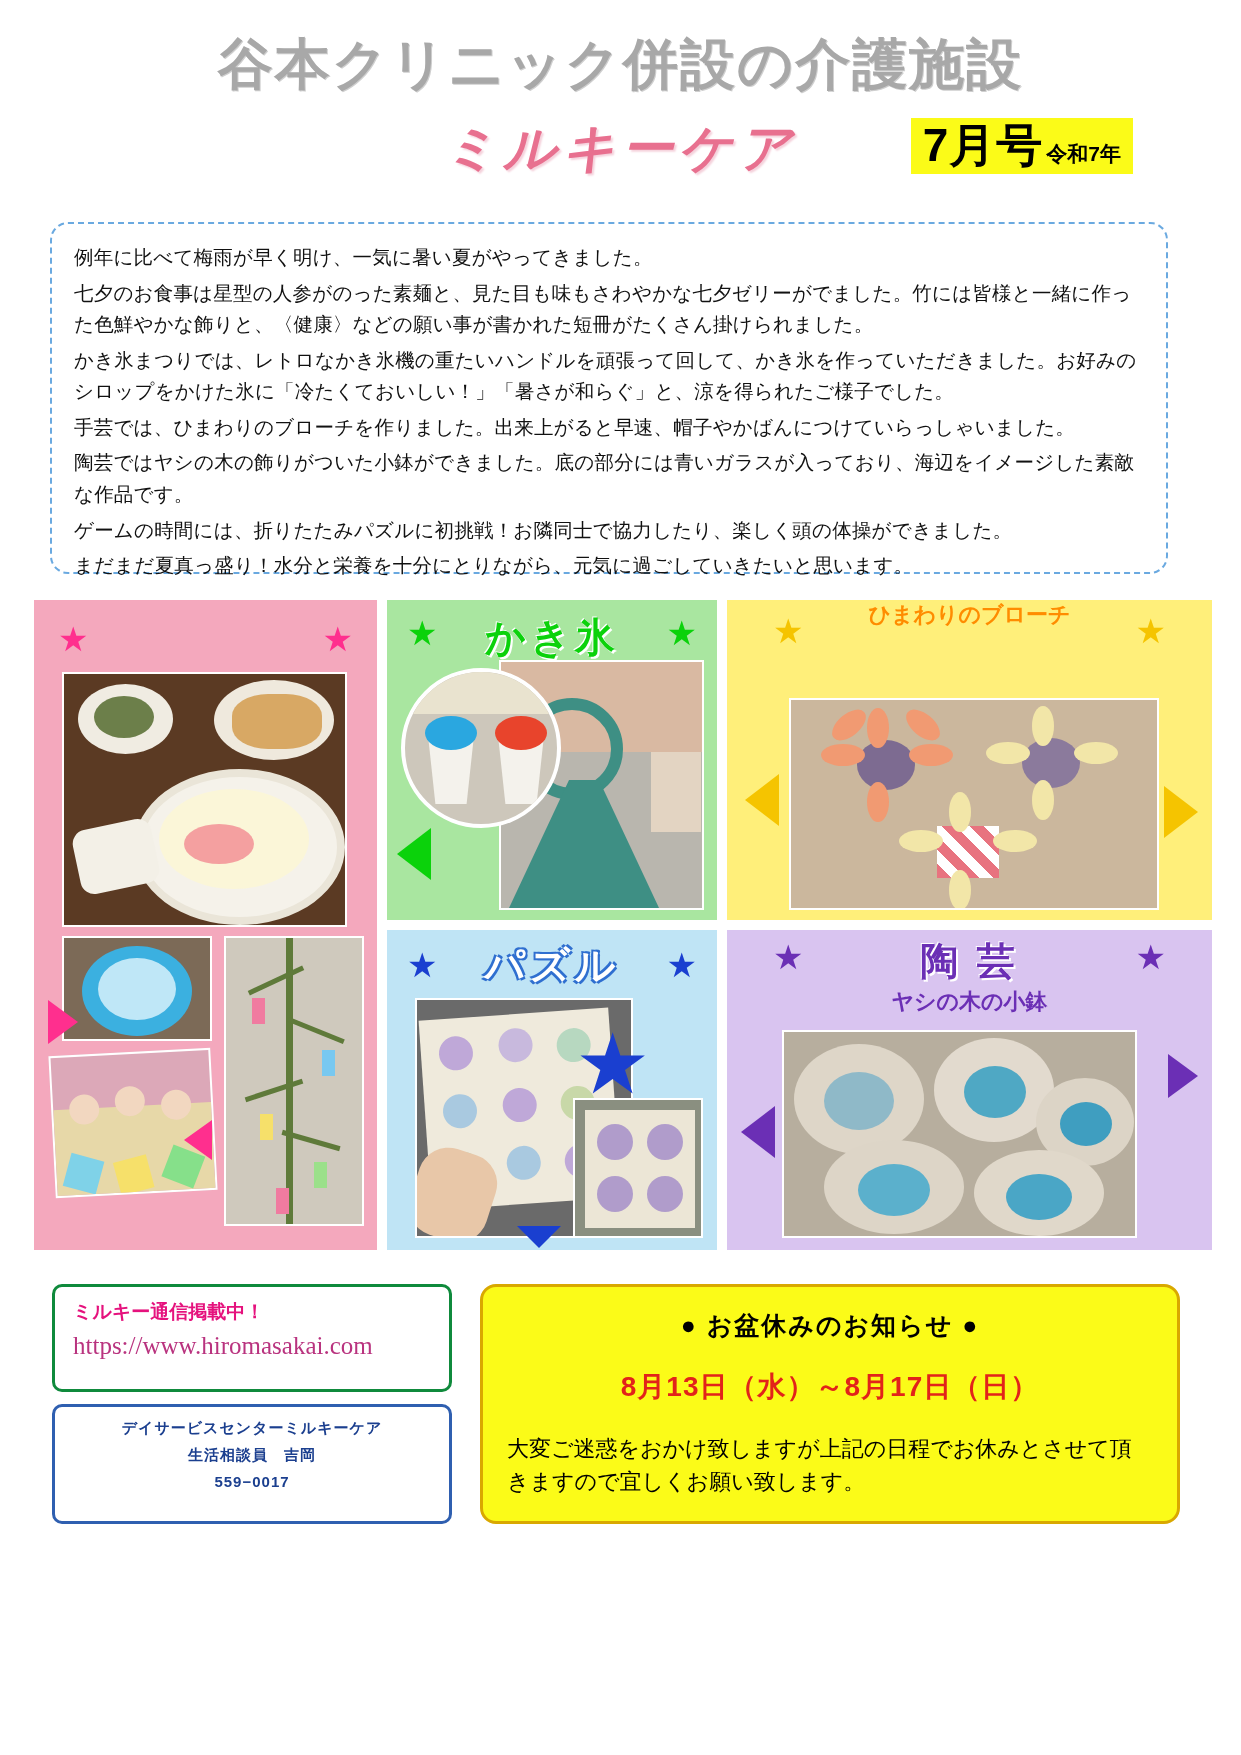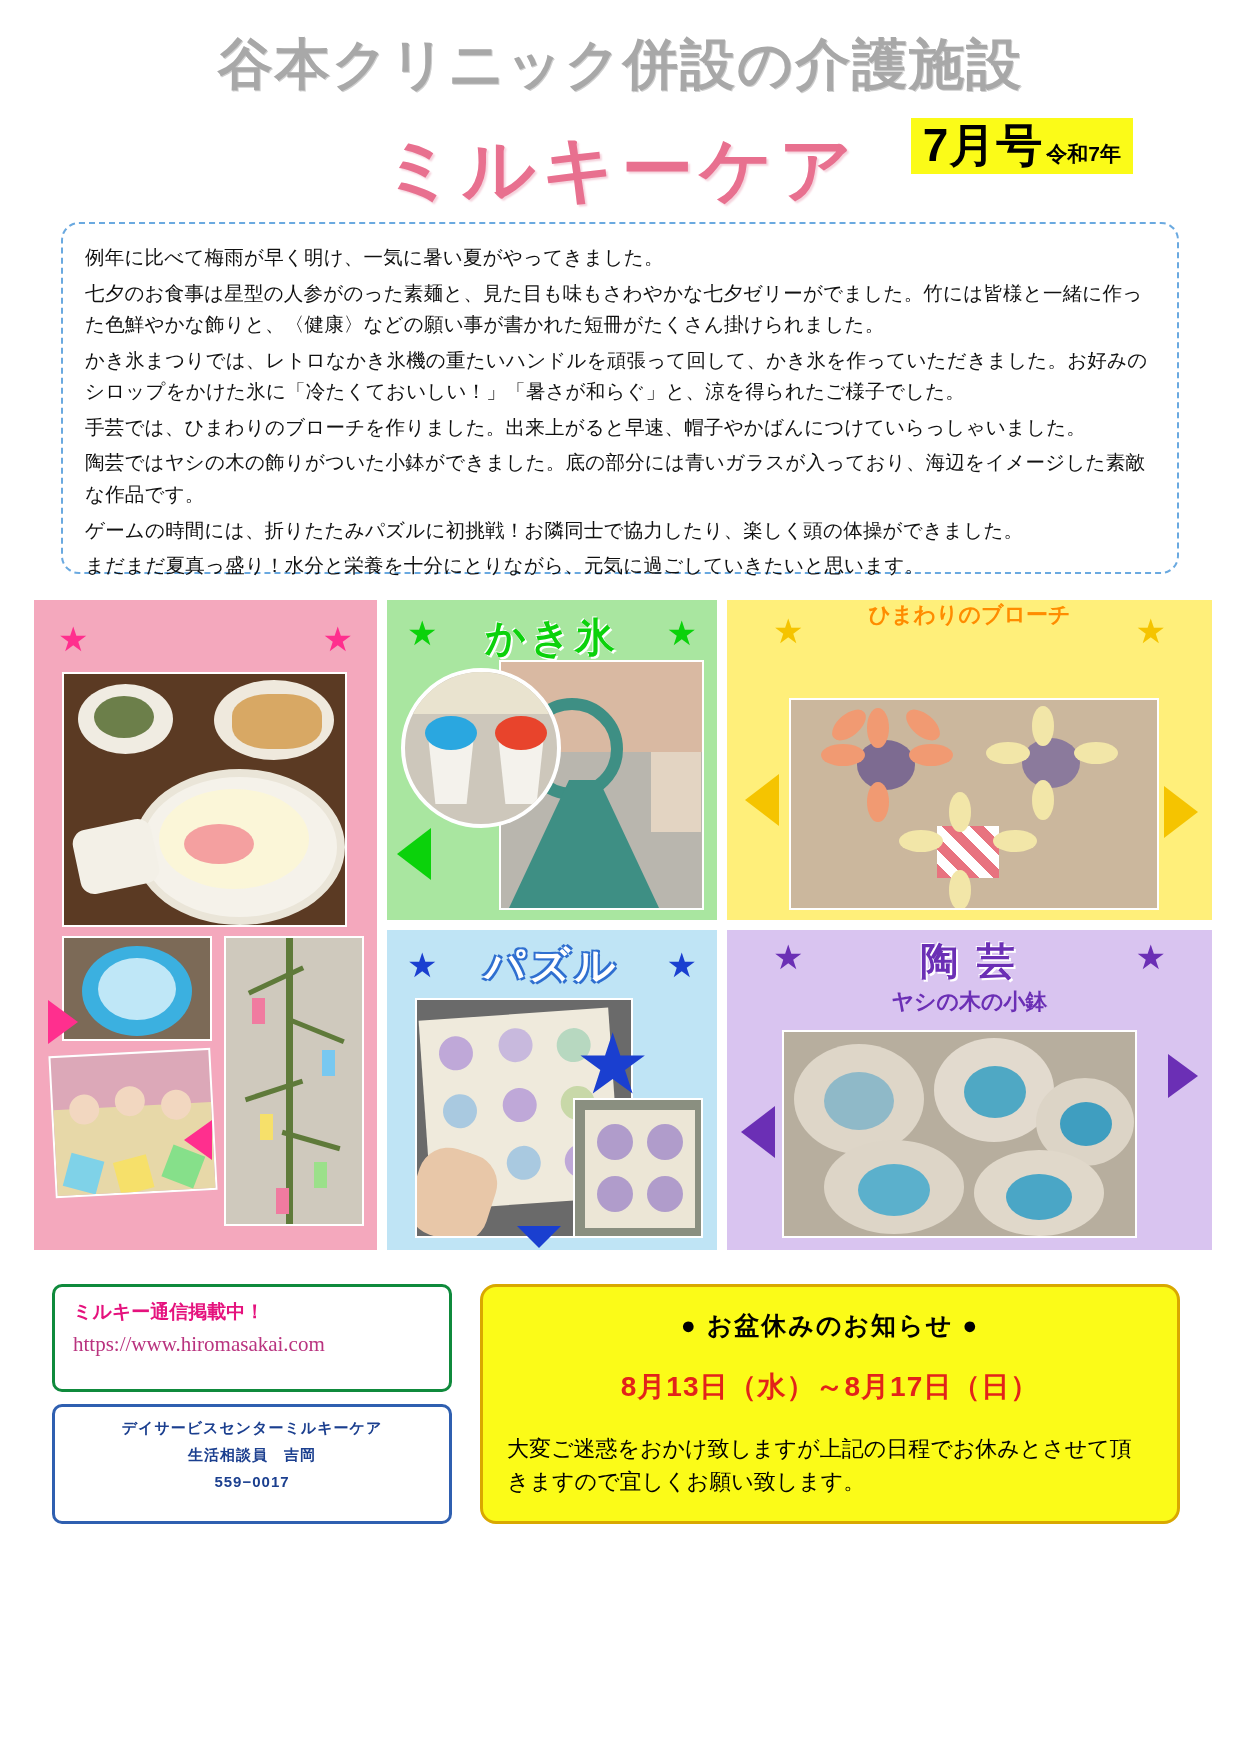--- a/index.html
+++ b/index.html
@@ -23,26 +23,27 @@
   }
   .header-sub {
     font-size: 55px;
     font-weight: bold;
     color: #a8a8a8;
     letter-spacing: 2px;
     padding-top: 28px;
     text-shadow: 1px 1px 0 #cfcfcf;
   }
   .header-main {
-    font-size: 72px;
+    font-size: 52px;
     font-weight: bold;
     color: #e8708f;
     letter-spacing: 6px;
-    margin-top: 20px;
+    margin-top: 12px;
     text-shadow: 2px 2px 2px #f5d2dc;
+    font-style: italic;
   }
   .issue-box {
     position: absolute;
     right: 108px;
     top: 118px;
     background: #fbfb18;
     padding: 4px 12px 6px 12px;
     display: flex;
     align-items: flex-end;
     line-height: 1;
@@ -57,21 +58,21 @@
     font-size: 21px;
     font-weight: bold;
     color: #000;
     padding-bottom: 4px;
     margin-left: 3px;
   }
 
   
   .intro {
     position: absolute;
-    left: 61px;
+    left: 50px;
     top: 222px;
     width: 1118px;
     height: 352px;
     border: 2px dashed #6aa9e0;
     border-radius: 18px;
     box-sizing: border-box;
     padding: 18px 22px 10px 22px;
   }
   .intro p {
     margin: 0 0 4px 0;
@@ -193,21 +194,21 @@
     position: absolute;
     left: 52px; top: 1284px;
     width: 400px; height: 108px;
     border: 3px solid #0f8a3c;
     border-radius: 10px;
     box-sizing: border-box;
     padding: 12px 0 0 18px;
     background: #ffffff;
   }
   .hp-line { font-size: 19px; color: #e5127d; font-weight: bold; margin-bottom: 7px; }
-  .hp-url { font-size: 21px; color: #b9337f; font-family: "Liberation Serif", serif; }
+  .hp-url { font-size: 25px; color: #b9337f; font-family: "Liberation Serif", serif; }
 
   .contact-box {
     position: absolute;
     left: 52px; top: 1404px;
     width: 400px; height: 120px;
     border: 3px solid #2f5fb0;
     border-radius: 10px;
     box-sizing: border-box;
     padding-top: 12px;
     text-align: center;

